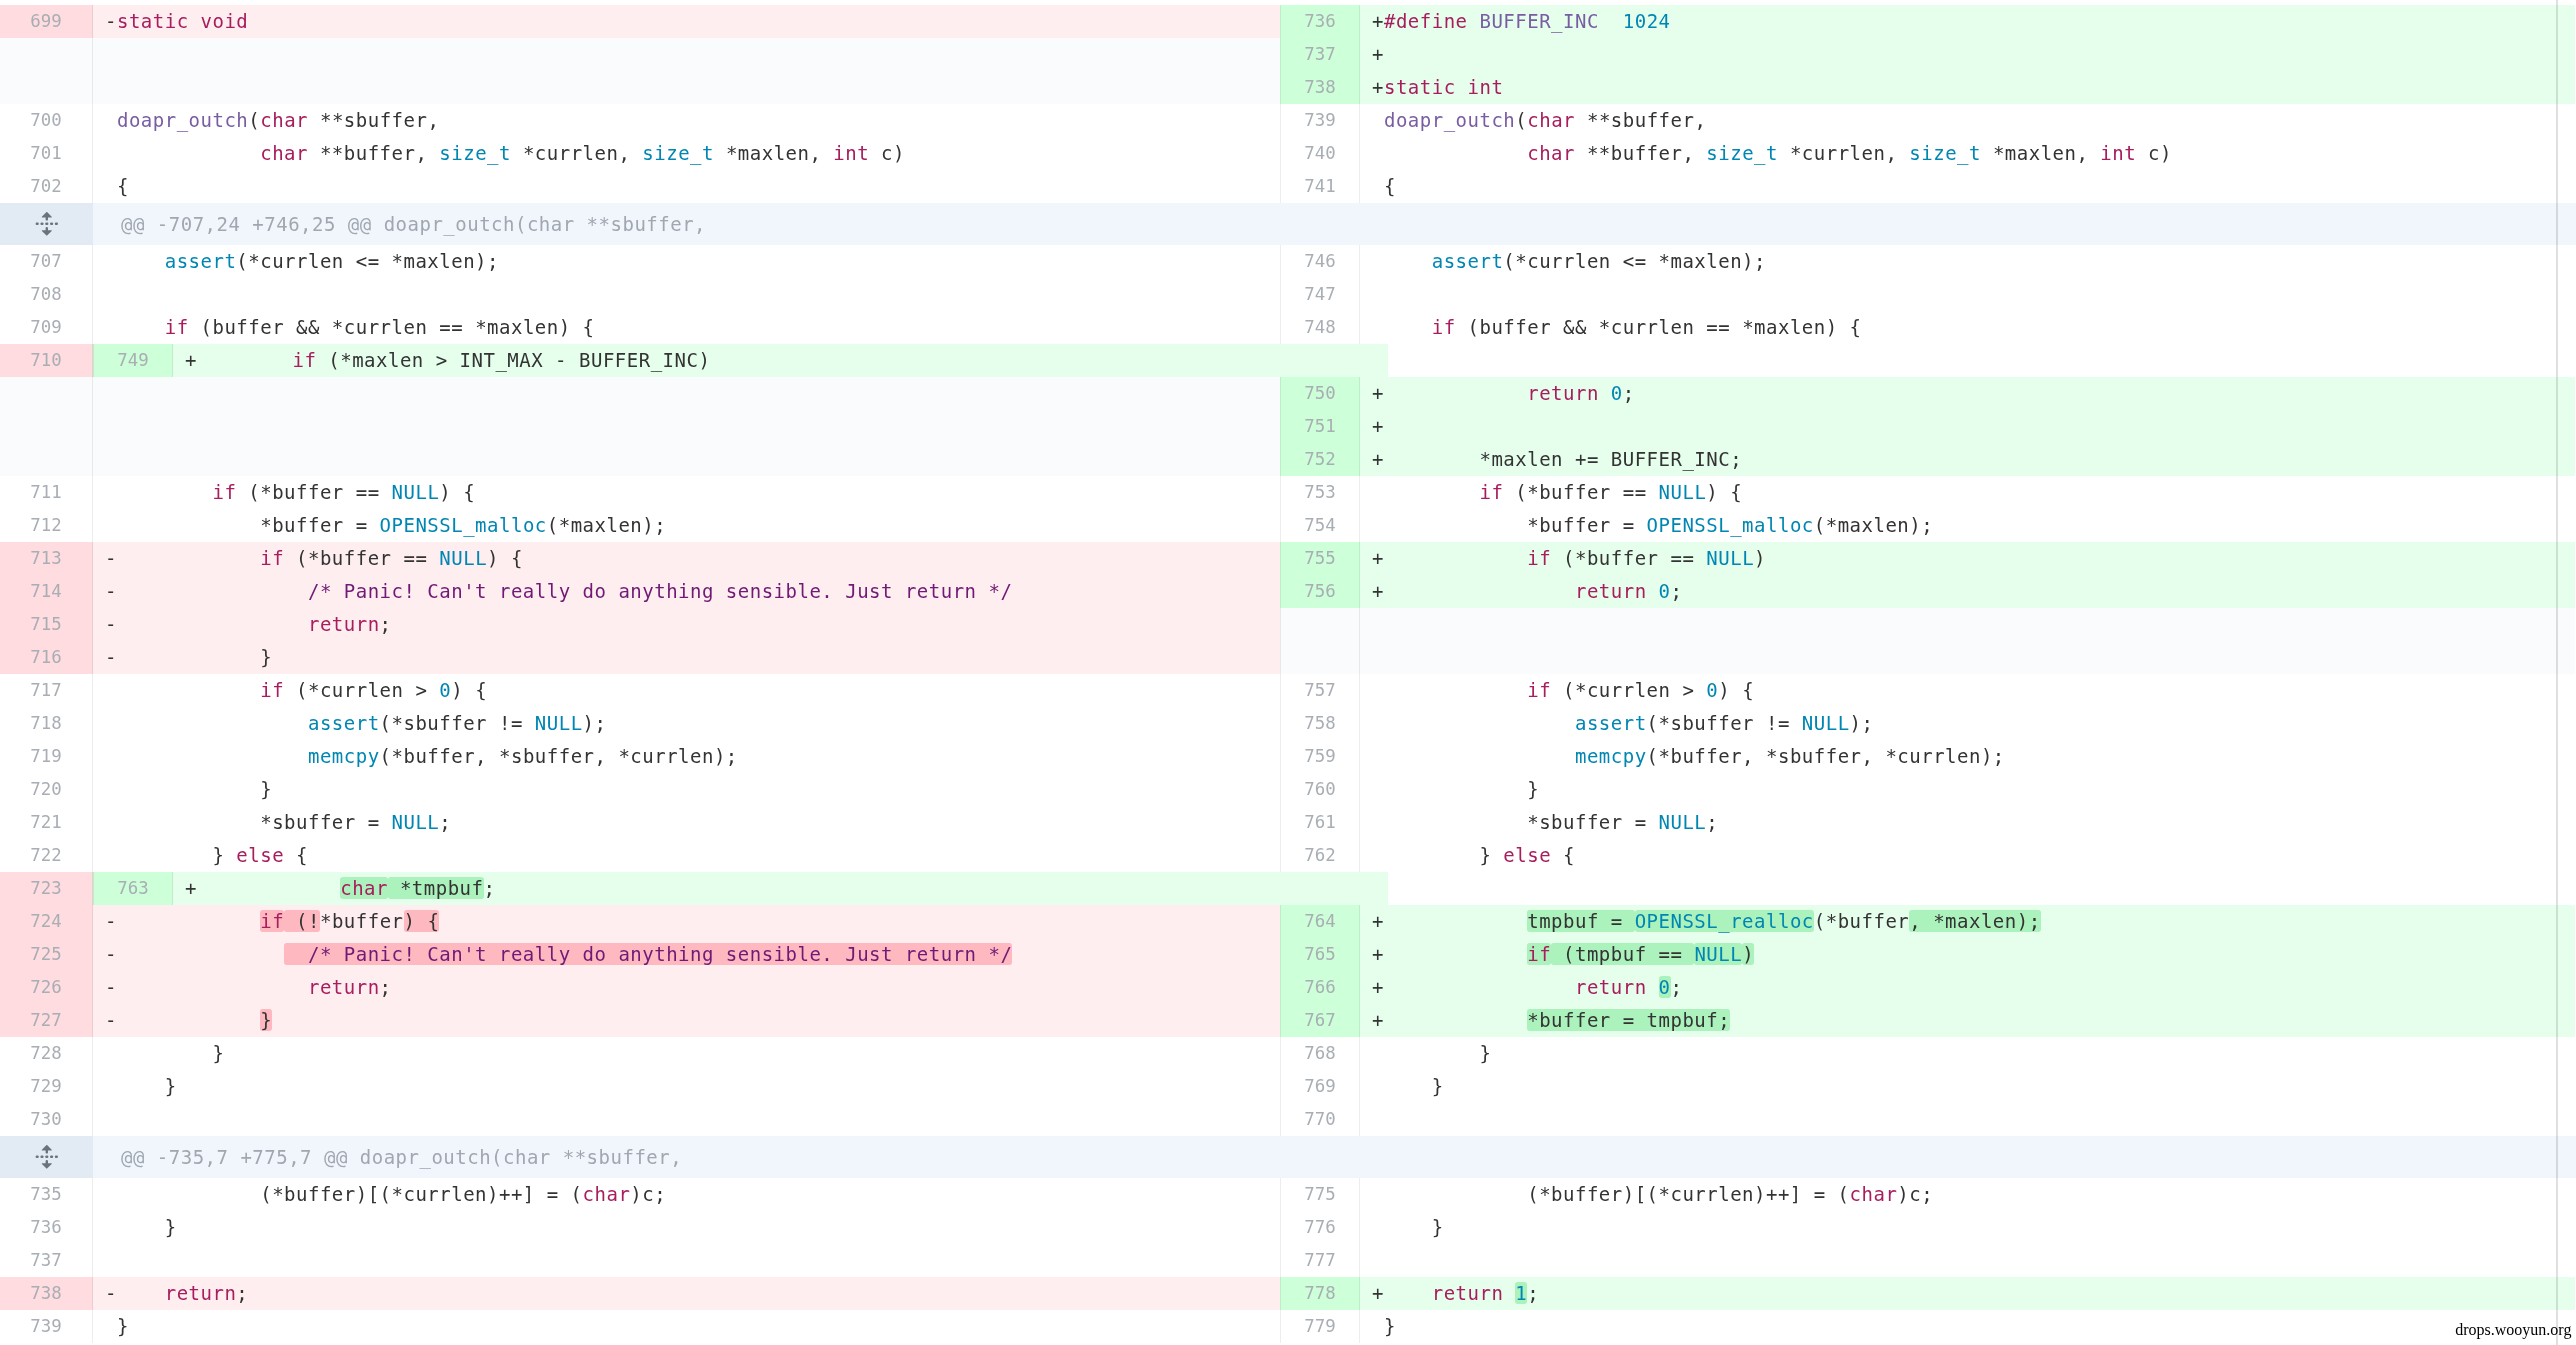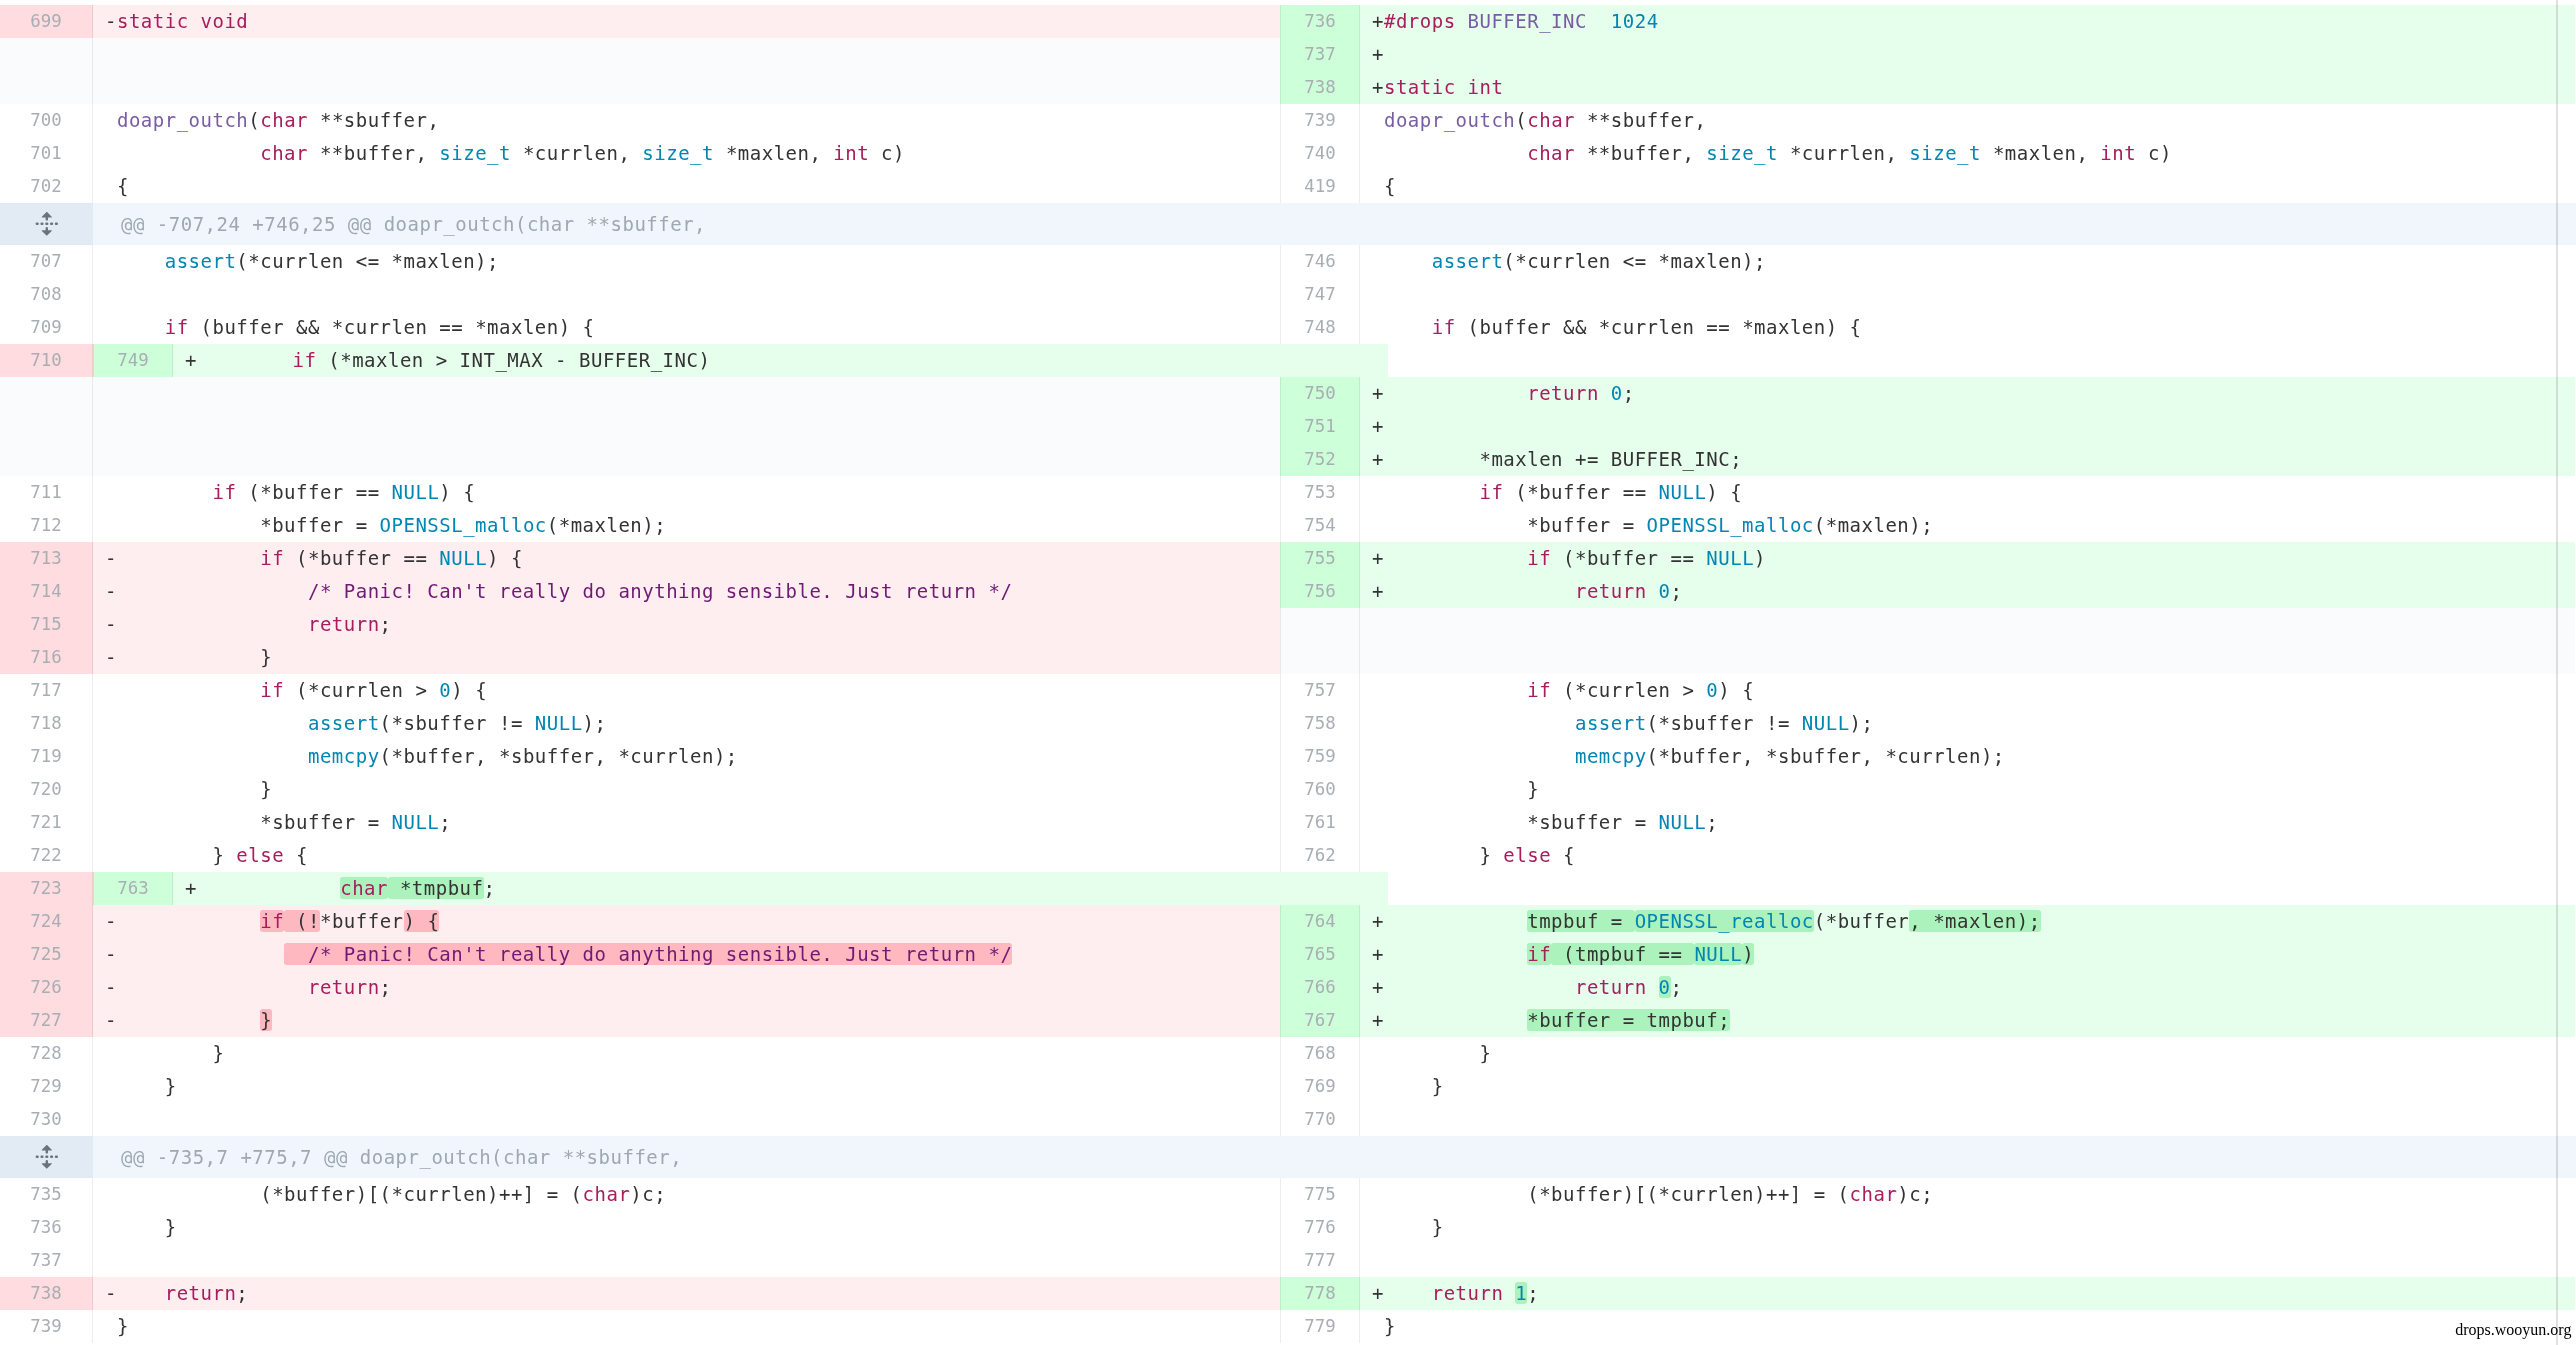--- a/index.html
+++ b/index.html
@@ -33,21 +33,21 @@
     font-family:"Liberation Serif","DejaVu Serif",serif;font-size:16px;color:#000}
 </style>
 </head>
 <body>
 
 <div id="diff">
     <div class="row">
       <div class="num del">699</div>
       <div class="code del codeL"><span class="tp">-</span><span class="tk">static</span><span class="tp"> </span><span class="tk">void</span></div>
       <div class="num add numR">736</div>
-      <div class="code add codeR"><span class="tp">+</span><span class="tk">#drops</span><span class="tp"> </span><span class="tf">BUFFER_INC</span><span class="tp">  </span><span class="tb">1024</span></div>
+      <div class="code add codeR"><span class="tp">+</span><span class="tk">#define</span><span class="tp"> </span><span class="tf">BUFFER_INC</span><span class="tp">  </span><span class="tb">1024</span></div>
     </div>
     <div class="row">
       <div class="num sp"></div>
       <div class="code sp codeL"></div>
       <div class="num add numR">737</div>
       <div class="code add codeR"><span class="tp">+</span></div>
     </div>
     <div class="row">
       <div class="num sp"></div>
       <div class="code sp codeL"></div>
@@ -62,21 +62,21 @@
     </div>
     <div class="row">
       <div class="num ctx">701</div>
       <div class="code ctx codeL"><span class="tp">             </span><span class="tk">char</span><span class="tp"> **buffer, </span><span class="tb">size_t</span><span class="tp"> *currlen, </span><span class="tb">size_t</span><span class="tp"> *maxlen, </span><span class="tk">int</span><span class="tp"> c)</span></div>
       <div class="num ctx numR">740</div>
       <div class="code ctx codeR"><span class="tp">             </span><span class="tk">char</span><span class="tp"> **buffer, </span><span class="tb">size_t</span><span class="tp"> *currlen, </span><span class="tb">size_t</span><span class="tp"> *maxlen, </span><span class="tk">int</span><span class="tp"> c)</span></div>
     </div>
     <div class="row">
       <div class="num ctx">702</div>
       <div class="code ctx codeL"><span class="tp"> {</span></div>
-      <div class="num ctx numR">419</div>
+      <div class="num ctx numR">741</div>
       <div class="code ctx codeR"><span class="tp"> {</span></div>
     </div>
     <div class="hunk">
       <div class="icon">
         <svg width="25.6" height="25.6" viewBox="0 0 16 16" fill="#6a737d" xmlns="http://www.w3.org/2000/svg">
           <path d="M8.177.677l2.896 2.896a.25.25 0 01-.177.427H8.75v1.25a.75.75 0 01-1.5 0V4H5.104a.25.25 0 01-.177-.427L7.823.677a.25.25 0 01.354 0zM7.25 10.75a.75.75 0 011.5 0V12h2.146a.25.25 0 01.177.427l-2.896 2.896a.25.25 0 01-.354 0l-2.896-2.896A.25.25 0 015.104 12H7.25v-1.25zm-5-2a.75.75 0 000-1.5h-.5a.75.75 0 000 1.5h.5zM6 8a.75.75 0 01-.75.75h-.5a.75.75 0 010-1.5h.5A.75.75 0 016 8zm2.25.75a.75.75 0 000-1.5h-.5a.75.75 0 000 1.5h.5zM12 8a.75.75 0 01-.75.75h-.5a.75.75 0 010-1.5h.5A.75.75 0 0112 8zm2.25.75a.75.75 0 000-1.5h-.5a.75.75 0 000 1.5h.5z"></path>
         </svg>
       </div>
       <div class="txt">@@ -707,24 +746,25 @@ doapr_outch(char **sbuffer,</div>
     </div>

